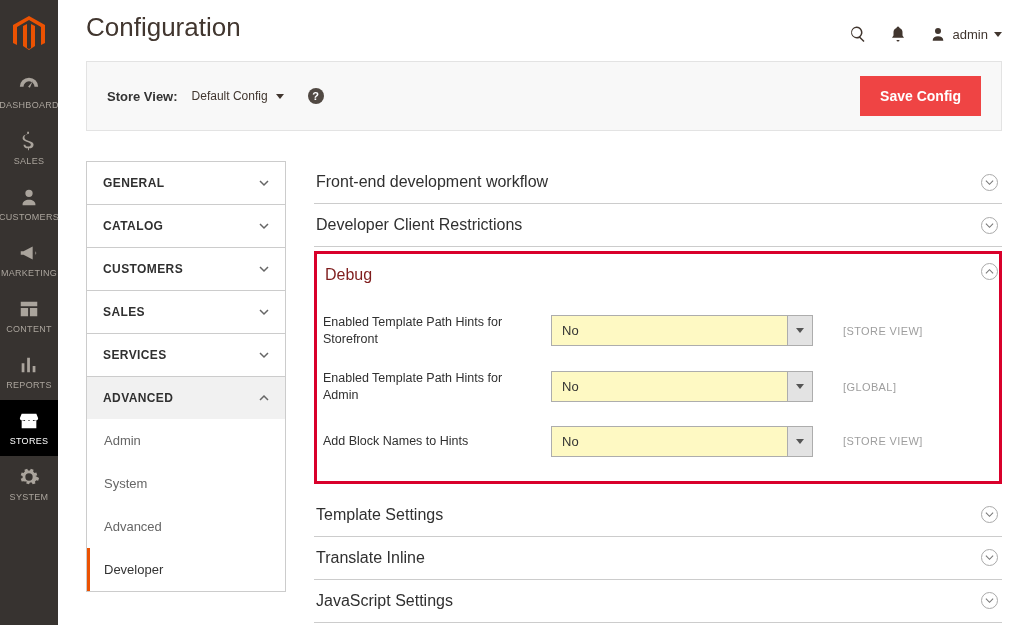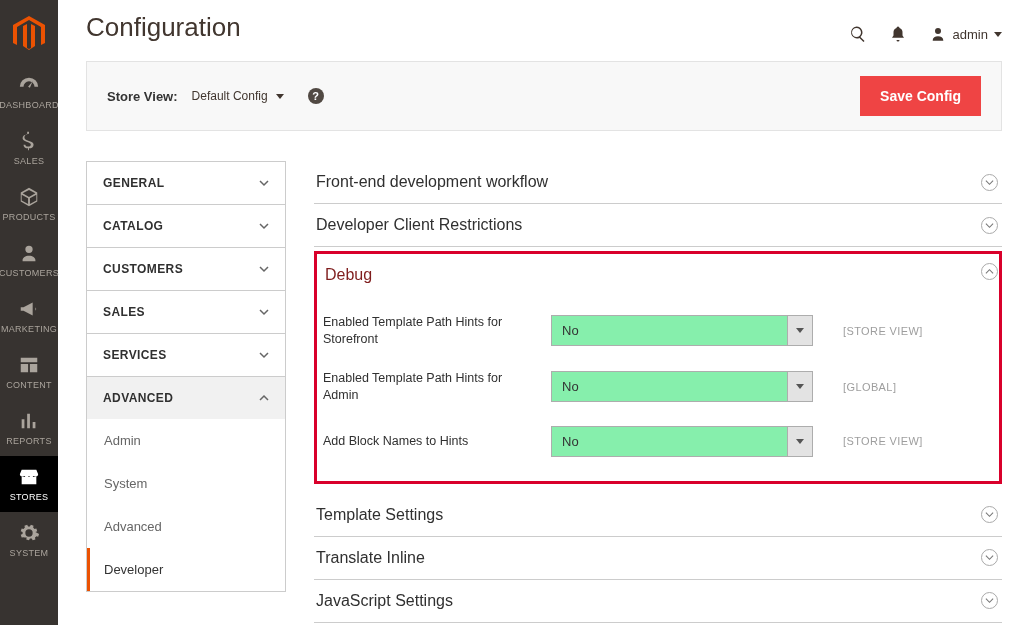--- a/index.html
+++ b/index.html
@@ -55,21 +55,21 @@
     .sec-icon svg { width: 9px; height: 9px; }
 
     .debug-wrap { border: 3px solid #d9002b; padding: 12px 24px 24px 6px; margin: 4px 0 10px; }
     .debug-head { display: flex; justify-content: space-between; align-items: center; padding: 0 0 8px 2px; }
     .debug-title { font-size: 16px; color: #7f1d1d; }
 
     .field-row { display: flex; align-items: center; margin-top: 22px; }
     .field-label { width: 228px; font-size: 12.5px; color: #303030; padding-right: 14px; line-height: 1.35; }
     .field-control { flex: 1; display: flex; align-items: center; gap: 30px; }
     .select { flex: 1; max-width: 262px; display: flex; }
-    .select-val { flex: 1; border: 1px solid #adadad; border-right: none; padding: 7px 10px; background: #86efac; font-size: 13px; color: #333; }
+    .select-val { flex: 1; border: 1px solid #adadad; border-right: none; padding: 7px 10px; background: #fef9c3; font-size: 13px; color: #333; }
     .select-btn { width: 26px; border: 1px solid #adadad; background: #e3e3e3; display: flex; align-items: center; justify-content: center; cursor: pointer; }
     .select-btn .tri { width: 0; height: 0; border-left: 4px solid transparent; border-right: 4px solid transparent; border-top: 5px solid #555; }
     .scope { font-size: 11px; letter-spacing: 0.4px; color: #9e9e9e; white-space: nowrap; }
     
     .debug-outer-icon { position:absolute; right: 4px; top: 12px; }
     .debug-container { position: relative; }
   </style>
 </head>
 <body>
 
@@ -84,26 +84,20 @@
       <svg viewBox="0 0 24 24" fill="currentColor">
           <path d="M12 4a10 10 0 00-10 10h4a6 6 0 0112 0h4A10 10 0 0012 4zm-1 10l5-6-3 7z"></path>
         </svg>
       <span>DASHBOARD</span>
     </div>
     <div class="nav-item">
       <svg viewBox="0 0 24 24" fill="currentColor">
           <path d="M12 2v2c-3 0-5 1.5-5 4 0 2 1.5 3 5 4s5 2 5 4c0 2.5-2 4-5 4v2h-1v-2c-3 0-5-1.5-5-4h2c0 1.5 1.5 2 3 2s3-.5 3-2-1.5-2-4-3-5-2-5-4c0-2.5 2-4 5-4V2z"></path>
         </svg>
       <span>SALES</span>
-    </div>
-    <div class="nav-item">
-      <svg viewBox="0 0 24 24" fill="currentColor">
-          <path d="M12 2l9 5v10l-9 5-9-5V7zm0 2.3L5 8l7 4 7-4zM4 9.5v6.2l7 3.9v-6.2zm9 10.1l7-3.9V9.5l-7 3.9z"></path>
-        </svg>
-      <span>PRODUCTS</span>
     </div>
     <div class="nav-item">
       <svg viewBox="0 0 24 24" fill="currentColor">
           <path d="M12 12a4 4 0 100-8 4 4 0 000 8zm-7 8c0-3 3-5 7-5s7 2 7 5v1H5z"></path>
         </svg>
       <span>CUSTOMERS</span>
     </div>
     <div class="nav-item">
       <svg viewBox="0 0 24 24" fill="currentColor">
           <path d="M3 10v4h3l10 5V5L6 10zm16 0a3 3 0 010 4z"></path>

